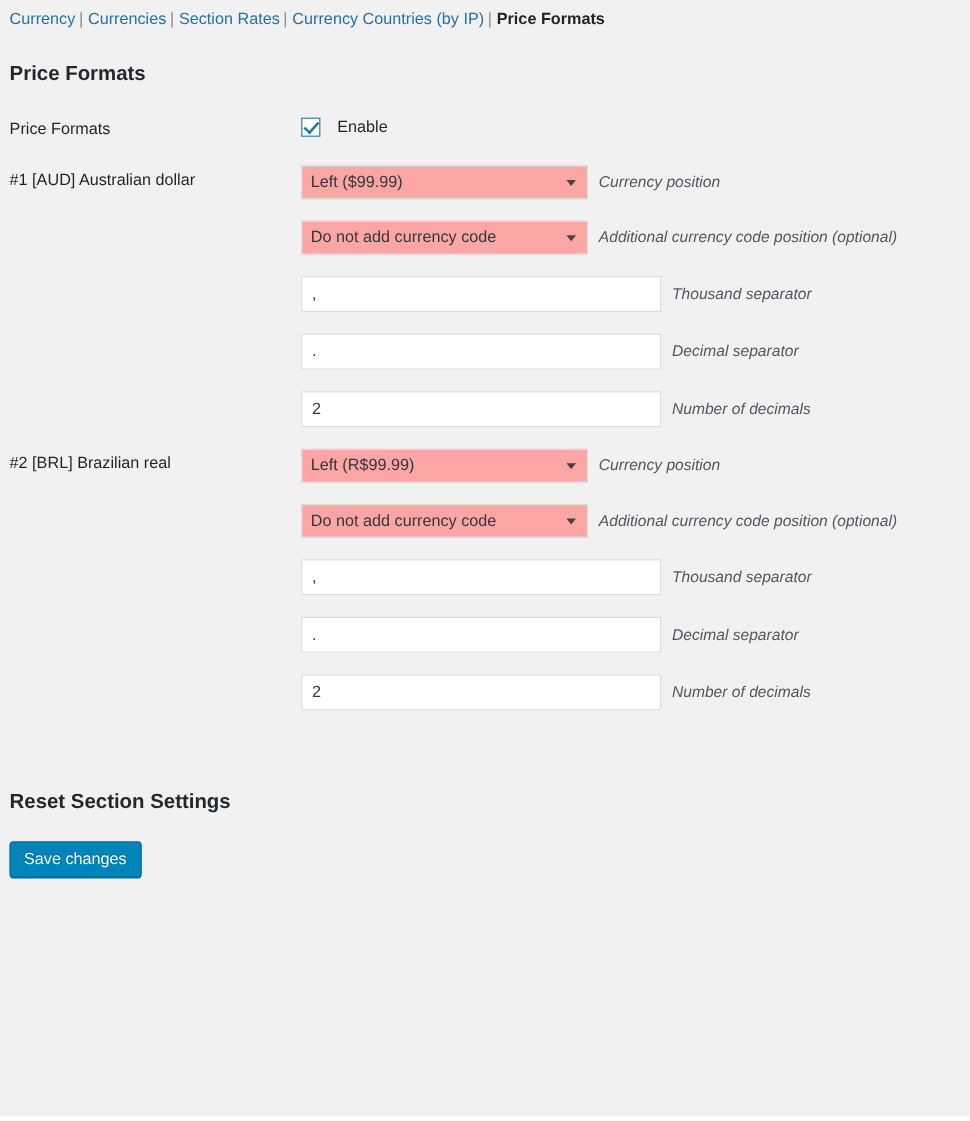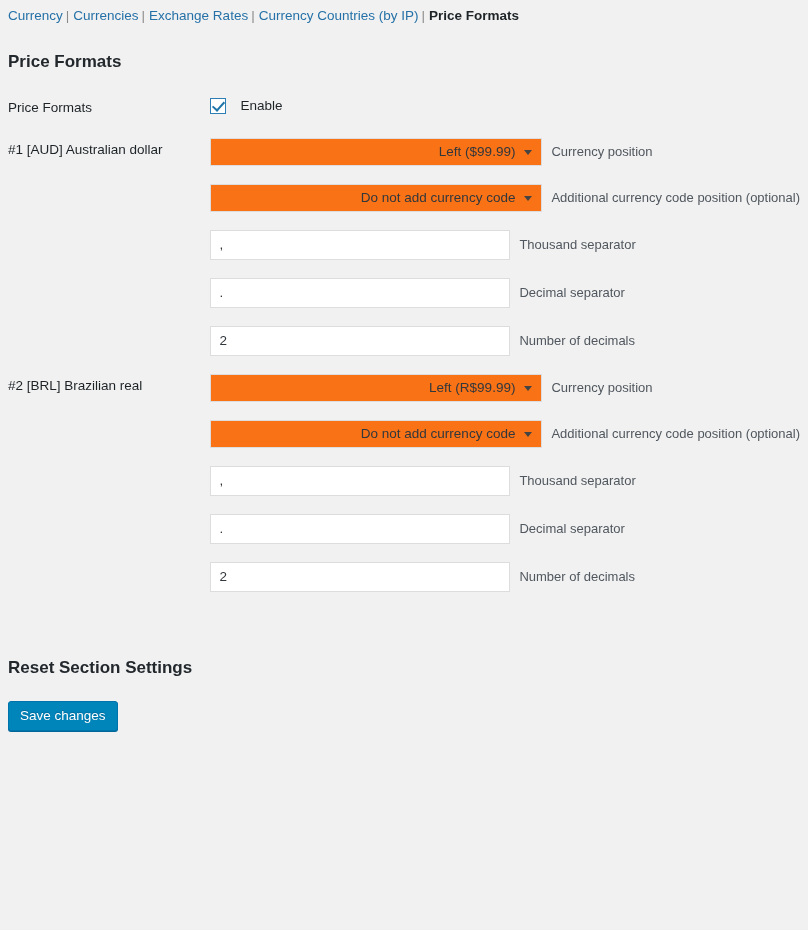--- a/index.html
+++ b/index.html
@@ -75,34 +75,33 @@
   }
 
   .field-line {
     display: flex;
     align-items: center;
   }
 
   
   .select {
     position: relative;
-    width: 332px;
+    width: 239px;
     height: 28px;
-    background: #f97316;
+    background: #fca5a5;
     border: 1px solid #ddd;
     box-shadow: 0 0 0 transparent;
     display: flex;
     align-items: center;
     padding: 0 26px 0 7px;
     font-size: 13.5px;
     color: #32373c;
     line-height: 26px;
     overflow: hidden;
     white-space: nowrap;
-    justify-content: flex-end;
   }
   .select .caret {
     position: absolute;
     right: 9px;
     top: 50%;
     margin-top: -2px;
     width: 0; height: 0;
     border-left: 4px solid transparent;
     border-right: 4px solid transparent;
     border-top: 5px solid #444;
@@ -119,20 +118,21 @@
     font-size: 13.5px;
     color: #32373c;
     line-height: 28px;
     display: flex;
     align-items: center;
     white-space: nowrap;
     overflow: hidden;
   }
 
   .desc {
+    font-style: italic;
     font-size: 13px;
     color: #50575e;
     margin-left: 9px;
     white-space: nowrap;
     line-height: 18px;
   }
 
   
   .cb-line {
     display: flex;
@@ -195,21 +195,21 @@
     width: 808px;
     height: 4px;
     background: #ffffff;
   }
 </style>
 </head>
 <body>
 
 <div class="page">
 
-  <div class="nav" id="nav"><a href="#">Currency</a><span class="sep">|</span><a href="#">Currencies</a><span class="sep">|</span><a href="#">Exchange Rates</a><span class="sep">|</span><a href="#">Currency Countries (by IP)</a><span class="sep">|</span><span class="current">Price Formats</span></div>
+  <div class="nav" id="nav"><a href="#">Currency</a><span class="sep">|</span><a href="#">Currencies</a><span class="sep">|</span><a href="#">Section Rates</a><span class="sep">|</span><a href="#">Currency Countries (by IP)</a><span class="sep">|</span><span class="current">Price Formats</span></div>
 
   <h2 class="section-title">Price Formats</h2>
 
   <table class="form-table">
     <tbody id="form-body">
         <tr>
           <th>Price Formats</th>
           <td>
             <div class="cb-line">
               <span class="cbox checked"></span>

